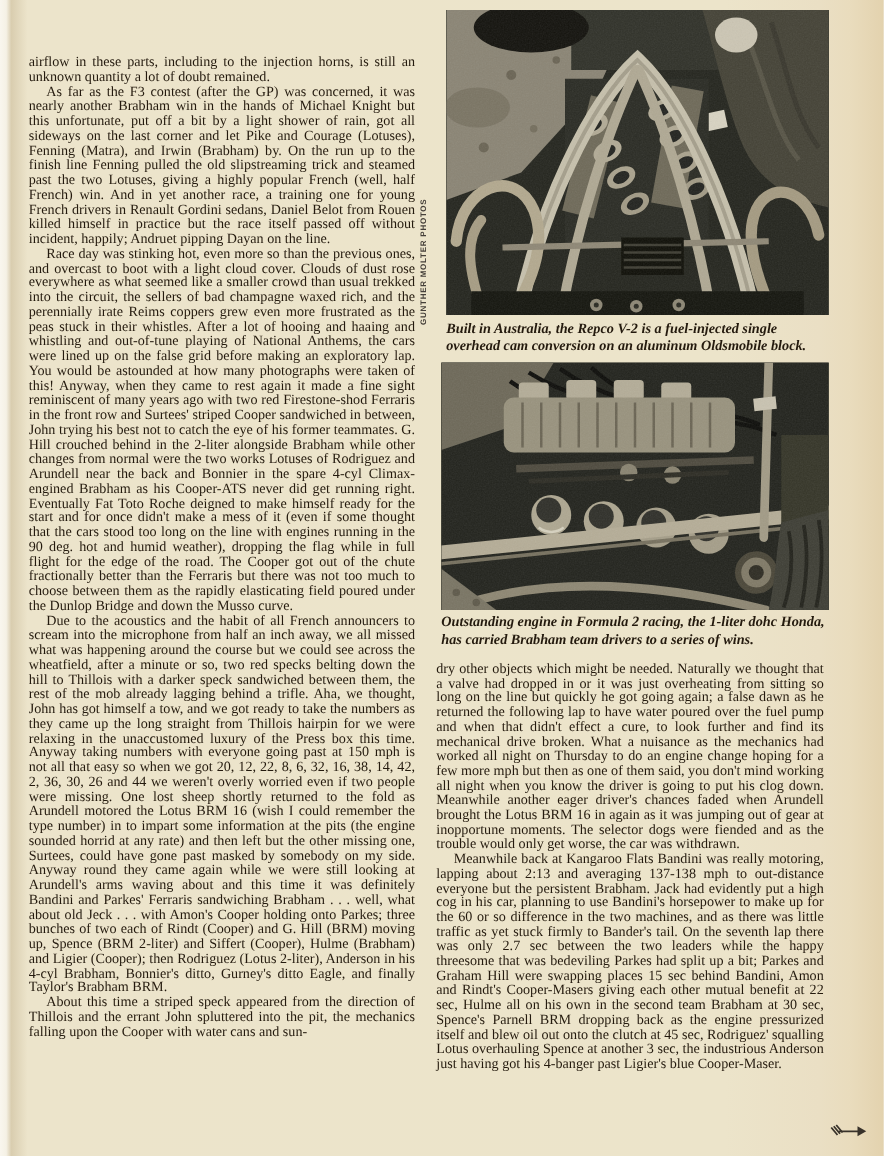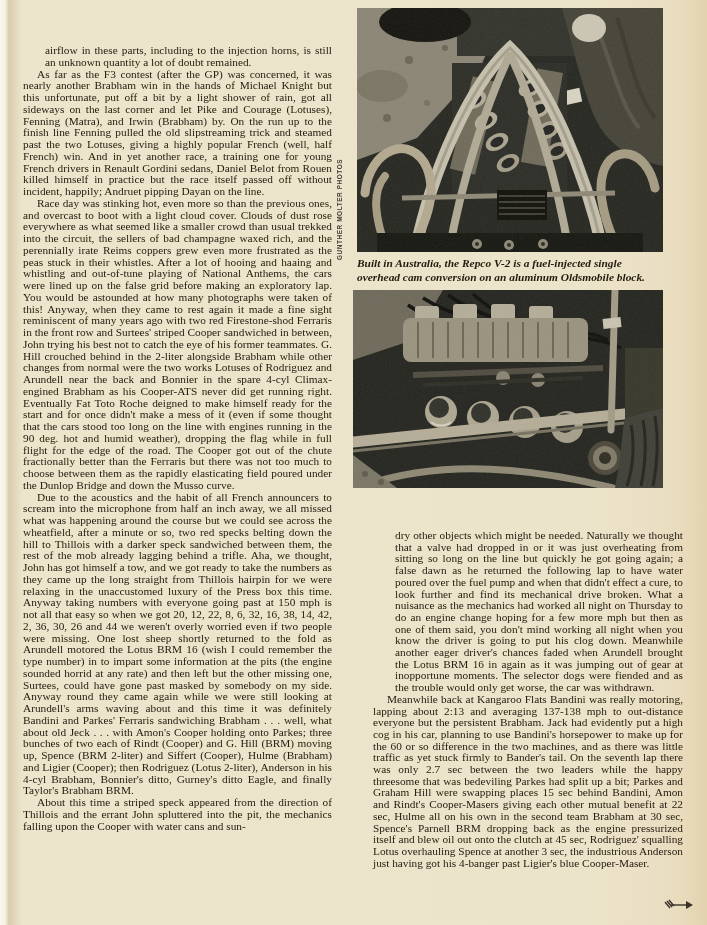--- a/index.html
+++ b/index.html
@@ -14,23 +14,23 @@
       #f9f6ee 0px,#f5f1e5 5px,#d9cdaf 9px,#ece4cb 22px,
       #ece4ca 580px,#eadfc4 655px,#e9dcbd 680px,#e3d2ae 707px);
   }
   .col{
     position:absolute;
     font-size:11.3px;line-height:11.75px;
     color:#241a0e;text-align:justify;
     hyphens:auto;-webkit-hyphens:auto;
   }
   .col p{margin:0;text-indent:14px;}
-  .col p.cont{text-indent:0;margin-left:22px;}
+  .col p.cont{text-indent:0;}
   .left-col{left:23px;top:45px;width:309px;}
-  .right-col{left:373px;top:530px;width:310px;line-height:11.7px;}
+  .right-col{left:349px;top:530px;width:310px;line-height:11.7px;}
   .photo{position:absolute;overflow:hidden;background:#23241e;}
   .photo svg{display:block;width:100%;height:100%;}
   .photo-1{left:357px;top:8px;width:306px;height:244px;}
   .photo-2{left:353px;top:290px;width:310px;height:198px;}
   .caption{
     position:absolute;font-style:italic;font-weight:bold;
     font-size:11.4px;line-height:13.9px;color:#241a0e;
   }
   .caption-1{left:357px;top:257px;width:302px;}
   .caption-2{left:353px;top:492px;width:308px;}
@@ -219,20 +219,21 @@
       </g>
       <g>
         <polygon points="0,165 44,198 0,198" fill="#7a7564"></polygon>
         <circle cx="12" cy="184" r="3" fill="#5f5a4b"></circle>
           <circle cx="28" cy="192" r="3" fill="#5f5a4b"></circle>
       </g>
       <rect width="310" height="198" filter="url(#g2)" opacity="0.5"></rect>
     </svg>
   </div>
 
+  <div class="caption caption-2">Outstanding engine in Formula 2 racing, the 1-liter dohc Honda, has carried Brabham team drivers to a series of wins.</div>
 
   <div class="col right-col">
     <p class="cont">dry other objects which might be needed. Naturally we thought that a valve had dropped in or it was just overheating from sitting so long on the line but quickly he got going again; a false dawn as he returned the following lap to have water poured over the fuel pump and when that didn't effect a cure, to look further and find its mechanical drive broken. What a nuisance as the mechanics had worked all night on Thursday to do an engine change hoping for a few more mph but then as one of them said, you don't mind working all night when you know the driver is going to put his clog down. Meanwhile another eager driver's chances faded when Arundell brought the Lotus BRM 16 in again as it was jumping out of gear at inopportune moments. The selector dogs were fiended and as the trouble would only get worse, the car was withdrawn.</p>
     <p>Meanwhile back at Kangaroo Flats Bandini was really motoring, lapping about 2:13 and averaging 137-138 mph to out-distance everyone but the persistent Brabham. Jack had evidently put a high cog in his car, planning to use Bandini's horsepower to make up for the 60 or so difference in the two machines, and as there was little traffic as yet stuck firmly to Bander's tail. On the seventh lap there was only 2.7 sec between the two leaders while the happy threesome that was bedeviling Parkes had split up a bit; Parkes and Graham Hill were swapping places 15 sec behind Bandini, Amon and Rindt's Cooper-Masers giving each other mutual benefit at 22 sec, Hulme all on his own in the second team Brabham at 30 sec, Spence's Parnell BRM dropping back as the engine pressurized itself and blew oil out onto the clutch at 45 sec, Rodriguez' squalling Lotus overhauling Spence at another 3 sec, the industrious Anderson just having got his 4-banger past Ligier's blue Cooper-Maser.</p>
   </div>
 
   <svg class="continued-arrow" viewBox="0 0 32 12">
     <g stroke="#38322a" stroke-width="1.4" fill="#38322a">
       <path d="M2,3 L7,9 M4,2 L9,8 M6,1 L11,7" fill="none"></path>
       <path d="M8,6 L24,6" fill="none"></path>

